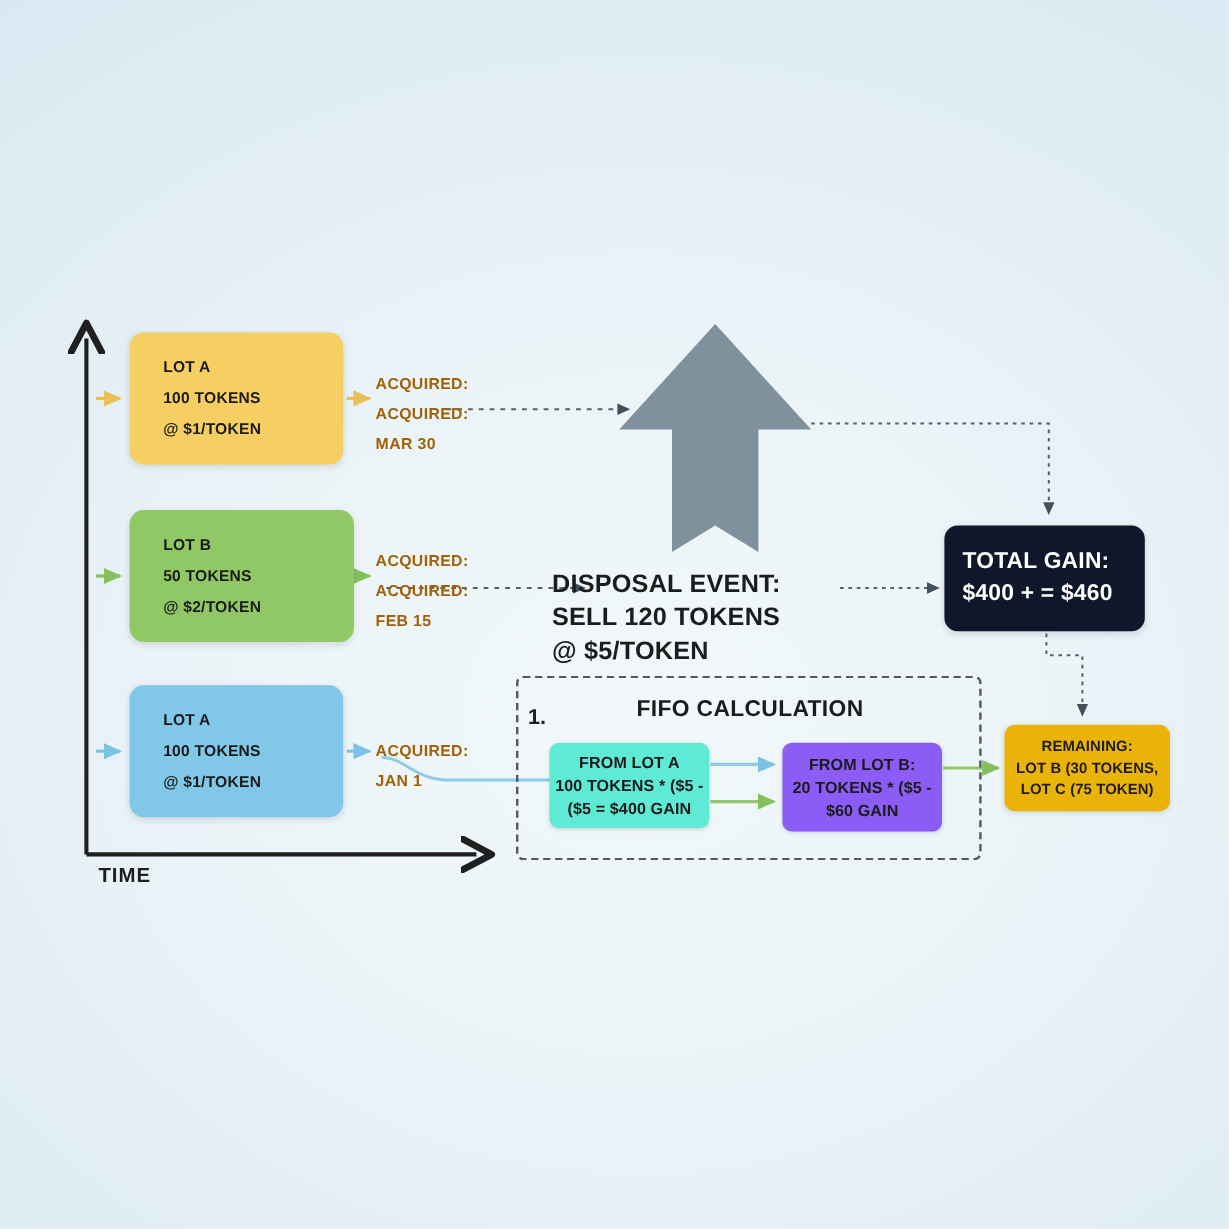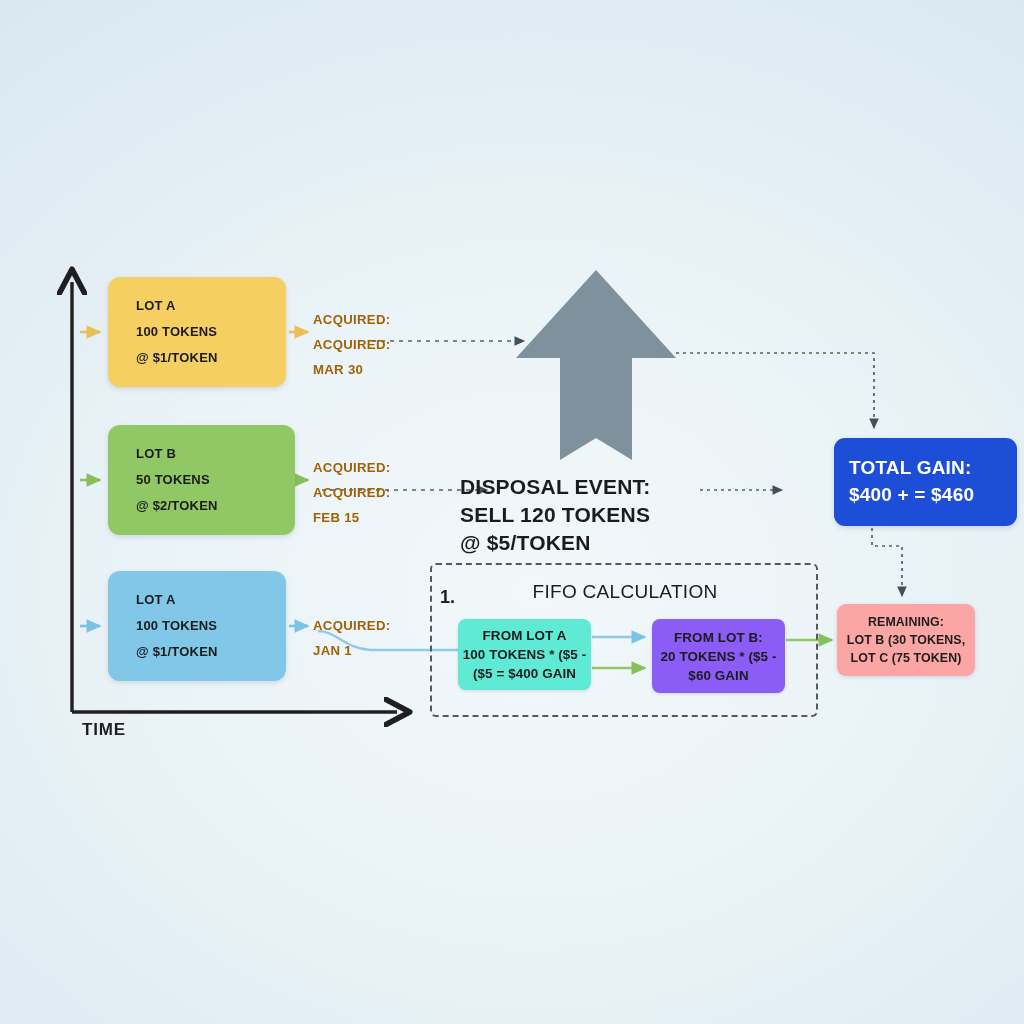--- a/index.html
+++ b/index.html
@@ -105,21 +105,21 @@
     font-weight: bold;
   }
   #fifo-title {
     position: absolute;
     left: 470px;
     top: 581px;
     width: 310px;
     text-align: center;
     color: #1c1c1c;
     font-size: 19px;
-    font-weight: normal;
+    font-weight: bold;
     letter-spacing: 0.3px;
   }
   .fifo-box {
     position: absolute;
     border-radius: 8px;
     box-sizing: border-box;
     display: flex;
     flex-direction: column;
     justify-content: center;
     align-items: center;
@@ -132,44 +132,43 @@
   }
   .fifo-box div { white-space: nowrap; }
   #fifo-box-a { left: 458px; top: 619px; width: 133px; height: 71px; background: #5eead4; }
   #fifo-box-b { left: 652px; top: 619px; width: 133px; height: 74px; background: #8b5cf6; }
 
   
   #total-gain-box {
     position: absolute;
     left: 787px;
     top: 438px;
-    width: 183px;
+    width: 167px;
     height: 88px;
-    background: #1d4ed8;
+    background: #0f172a;
     border-radius: 11px;
     box-sizing: border-box;
     padding: 16px 0 0 15px;
     color: #ffffff;
     font-size: 19px;
     font-weight: bold;
     line-height: 27px;
     letter-spacing: 0.2px;
     box-shadow: 0 2px 5px rgba(60,80,95,0.18);
-    margin-left: 47px;
   }
   #total-gain-box div { white-space: nowrap; }
 
   
   #remaining-box {
     position: absolute;
     left: 837px;
     top: 604px;
     width: 138px;
     height: 72px;
-    background: #fca5a5;
+    background: #eab308;
     border-radius: 9px;
     box-sizing: border-box;
     display: flex;
     flex-direction: column;
     justify-content: center;
     align-items: center;
     color: #1d1d1d;
     font-size: 12.4px;
     font-weight: bold;
     line-height: 18px;

